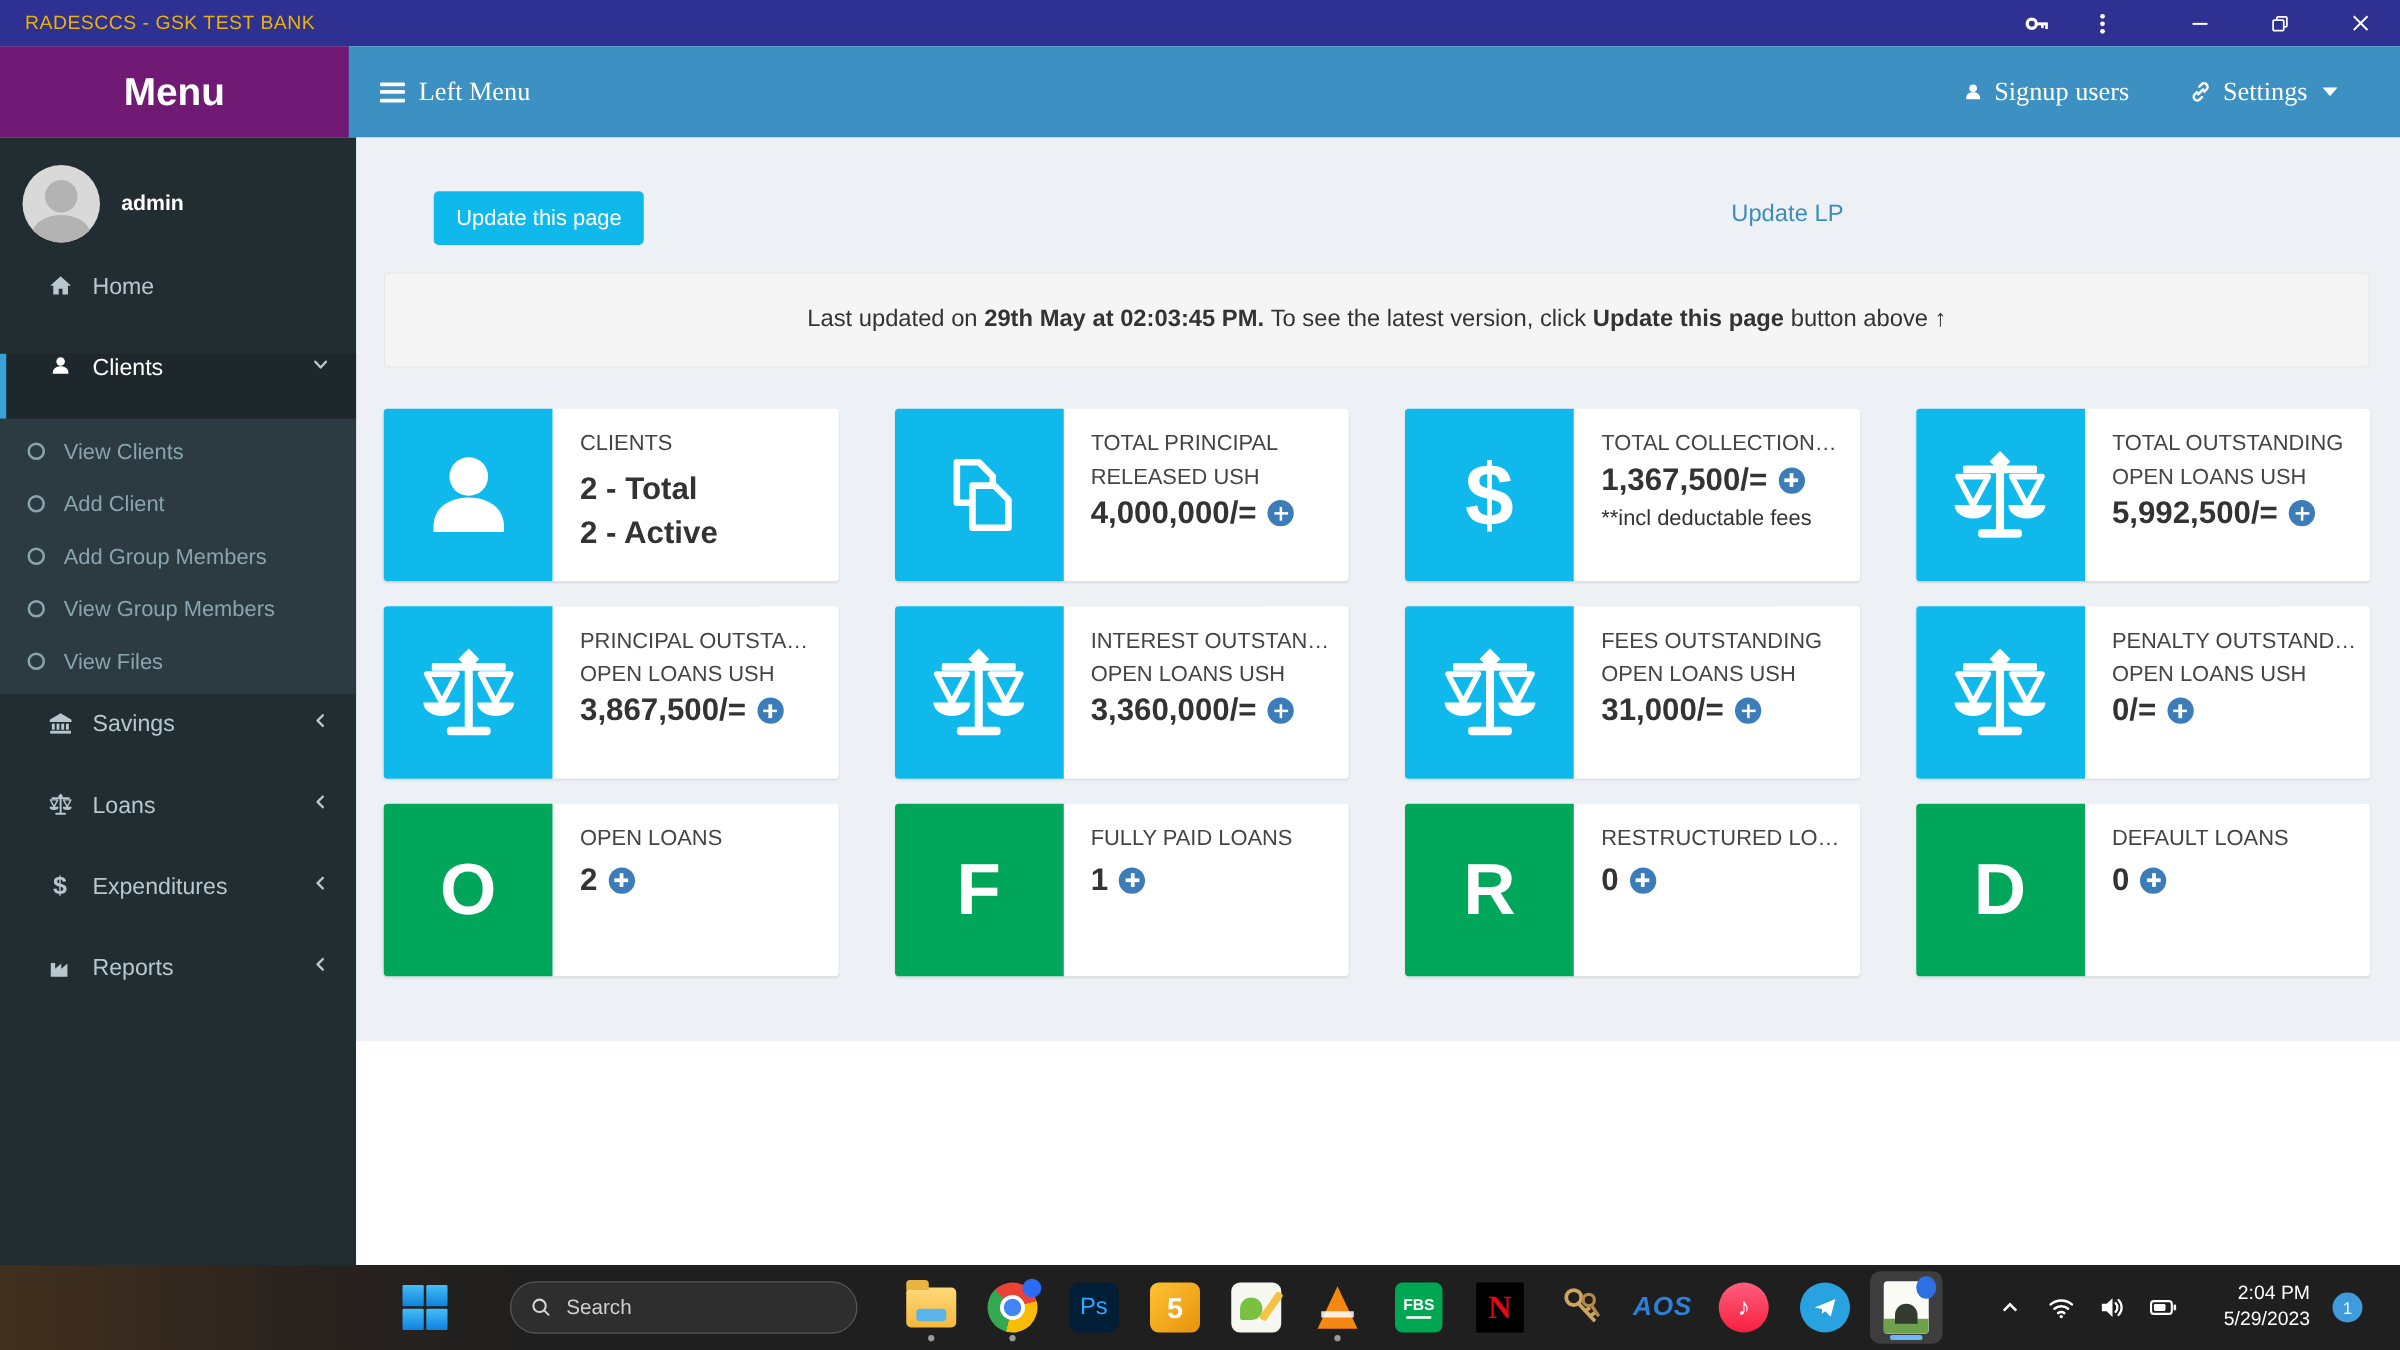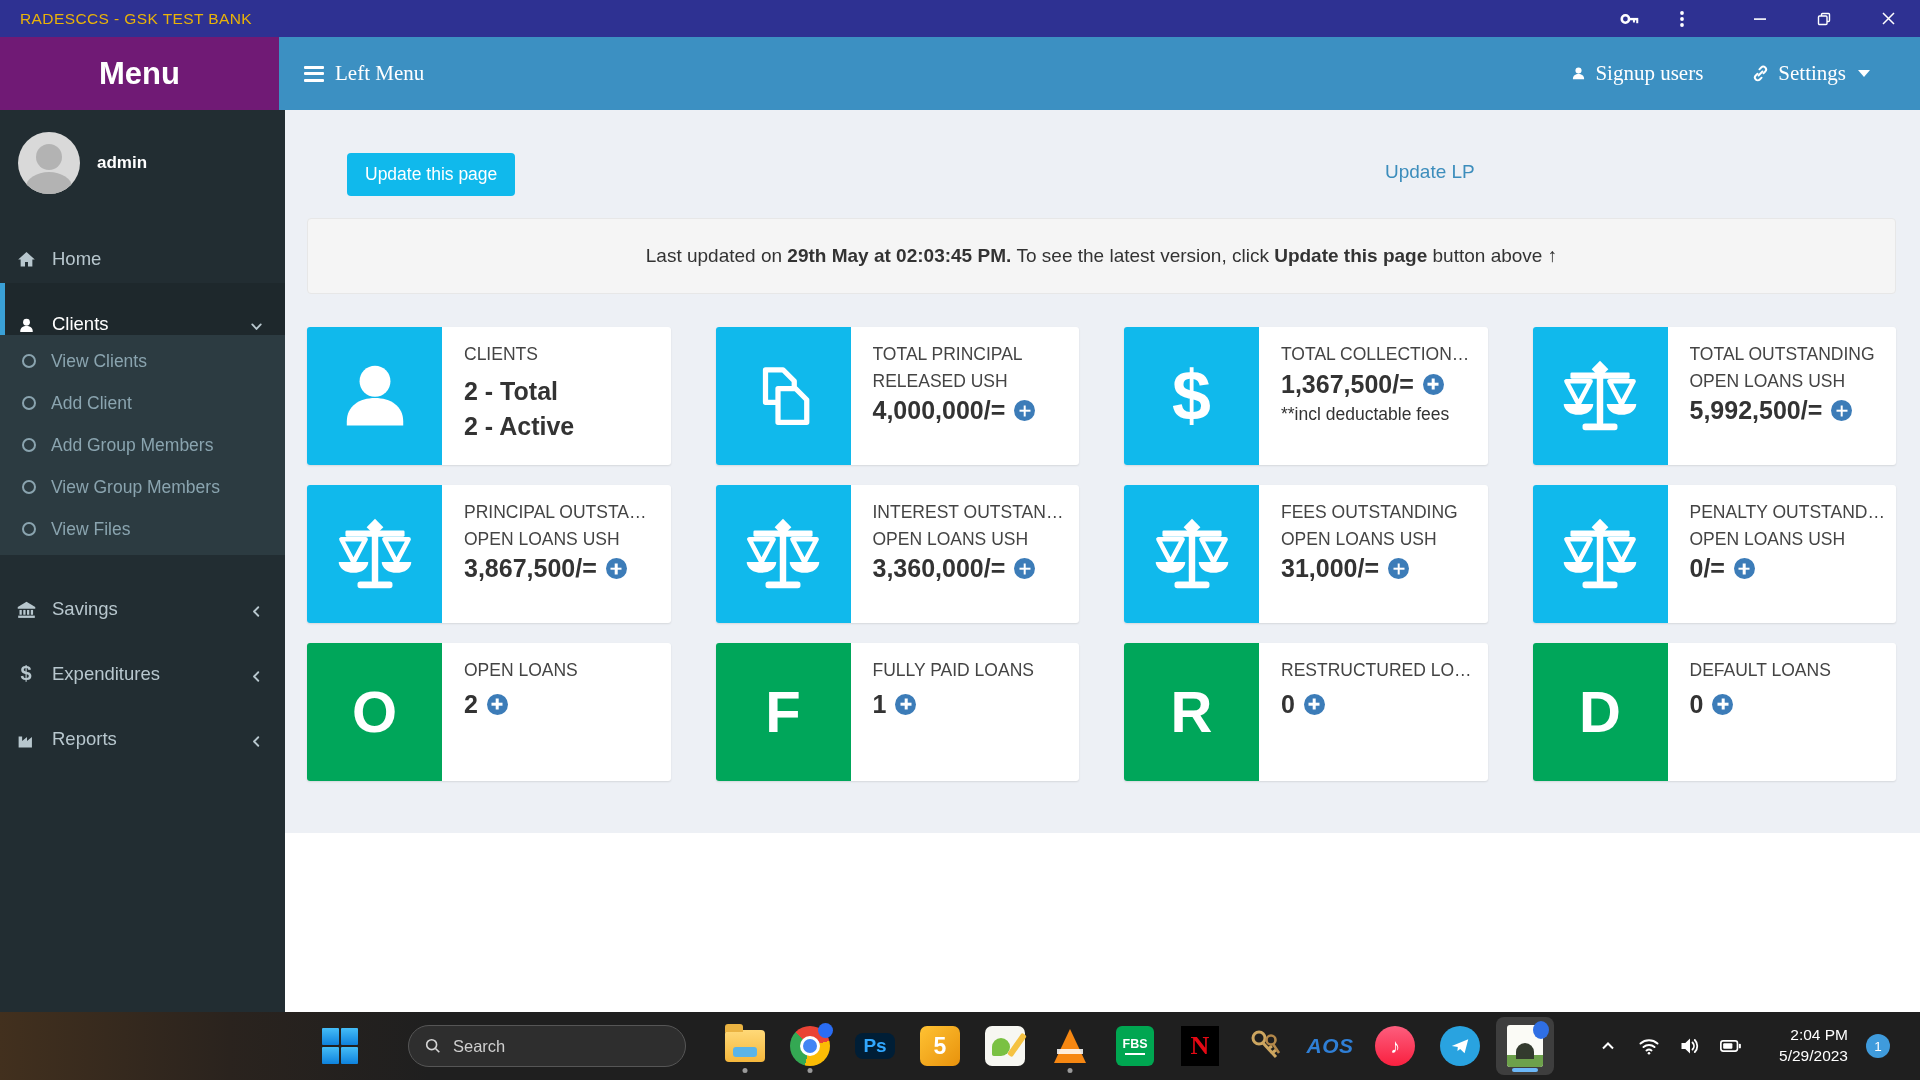--- a/index.html
+++ b/index.html
@@ -26,21 +26,21 @@
   .caret{width:0;height:0;border-left:6px solid transparent;border-right:6px solid transparent;border-top:7px solid #fff;margin-left:4px}
 
   
   .sidebar{position:absolute;top:110px;left:0;width:285px;bottom:68px;background:#222d32;color:#b8c7ce}
   .user-panel{display:flex;align-items:center;gap:17px;padding:22px 0 16px 18px}
   .avatar{width:62px;height:62px;border-radius:50%;background:#d9d9d9;position:relative;overflow:hidden}
   .avatar::before{content:"";position:absolute;left:50%;top:12px;transform:translateX(-50%);width:26px;height:26px;border-radius:50%;background:#b3b3b3}
   .avatar::after{content:"";position:absolute;left:50%;top:40px;transform:translateX(-50%);width:46px;height:30px;border-radius:50%;background:#b3b3b3}
   .user-name{color:#fff;font-weight:bold;font-size:17px}
   .menu{margin-top:8px}
-  .s-item{display:flex;align-items:flex-end;height:52px;padding:0 20px 0 10px;gap:15px;font-size:18.5px;border-left:5px solid transparent;margin-bottom:13px;cursor:pointer;color:#b8c7ce}
+  .s-item{display:flex;align-items:flex-start;height:52px;padding:0 20px 0 32px;gap:15px;font-size:18.5px;border-left:5px solid transparent;margin-bottom:13px;cursor:pointer;color:#b8c7ce}
   .s-item .sic{width:22px;display:flex;justify-content:center;color:#b8c7ce}
   .s-item.active{border-left-color:#3aa0d6;background:#1e282c;color:#fff}
   .s-item.active .sic{color:#fff}
   .s-item .chev{margin-left:auto;color:#b8c7ce}
   .submenu{background:#2c3b41;padding:5px 0;margin:-13px 0 13px 0}
   .sub-item{display:flex;align-items:center;height:42px;padding-left:22px;gap:15px;font-size:17.5px;color:#8aa4af;cursor:pointer}
   .ring{width:14px;height:14px;border:2.5px solid #8aa4af;border-radius:50%}
   .dollar-sic{font-size:20px;font-weight:bold}
 
   
@@ -79,21 +79,21 @@
   .tb-icons{position:absolute;left:716px;top:5px;display:flex;gap:7px}
   .ticon{width:58px;height:58px;display:flex;align-items:center;justify-content:center;position:relative;cursor:pointer}
   .rundot{position:absolute;bottom:2px;left:50%;transform:translateX(-50%);width:5px;height:5px;border-radius:50%;background:#9a9a9a}
   .folder{width:40px;height:32px;background:linear-gradient(180deg,#ffd978,#f5b73c);border-radius:4px;position:relative}
   .folder::before{content:"";position:absolute;top:-6px;left:0;width:18px;height:8px;background:#eab342;border-radius:3px 3px 0 0}
   .folder::after{content:"";position:absolute;bottom:5px;left:8px;width:24px;height:10px;background:#5ab4e8;border-radius:3px}
   .chrome{width:40px;height:40px;border-radius:50%;background:conic-gradient(from -45deg,#ea4335 0 120deg,#fbbc05 0 240deg,#34a853 0 360deg);position:relative}
   .chrome::before{content:"";position:absolute;left:50%;top:50%;transform:translate(-50%,-50%);width:20px;height:20px;border-radius:50%;background:#fff}
   .chrome::after{content:"";position:absolute;left:50%;top:50%;transform:translate(-50%,-50%);width:14px;height:14px;border-radius:50%;background:#4285f4}
   .chrome-badge{position:absolute;top:6px;right:6px;width:15px;height:15px;border-radius:50%;background:#2a6df4}
-  .ps{width:40px;height:26px;border-radius:8px;background:#001e36;color:#31a8ff;font-weight:bold;font-size:19px;display:flex;align-items:center;justify-content:center}
+  .ps{width:40px;height:40px;border-radius:8px;background:#001e36;color:#31a8ff;font-weight:normal;font-size:19px;display:flex;align-items:center;justify-content:center}
   .five{width:40px;height:40px;border-radius:7px;background:linear-gradient(135deg,#ffc233,#e8920c);color:#fff;font-weight:bold;font-size:23px;display:flex;align-items:center;justify-content:center}
   .npp{width:40px;height:40px;border-radius:7px;background:#f7f7f2;position:relative}
   .npp::before{content:"";position:absolute;left:7px;top:12px;width:18px;height:18px;border-radius:50% 50% 50% 10%;background:#7ac143}
   .npp::after{content:"";position:absolute;right:5px;top:6px;width:6px;height:26px;background:#f5c242;transform:rotate(35deg);border-radius:2px}
   .vlc{width:0;height:0;border-left:16px solid transparent;border-right:16px solid transparent;border-bottom:34px solid #f68712;position:relative}
   .vlc::after{content:"";position:absolute;left:-13px;top:20px;width:26px;height:5px;background:#fff;opacity:.85}
   .fbs{width:38px;height:40px;border-radius:6px;background:#00a651;color:#fff;font-weight:bold;font-size:12.5px;display:flex;align-items:center;justify-content:center;flex-direction:column}
   .fbs i{display:block;width:20px;height:2px;background:#fff;margin-top:2px}
   .nflx{width:38px;height:40px;background:#000;color:#e50914;font-weight:bold;font-size:26px;display:flex;align-items:center;justify-content:center;font-family:"Liberation Serif",serif}
   .aos{color:#2f7fd6;font-weight:bold;font-style:italic;font-size:21px;letter-spacing:.5px}
@@ -293,20 +293,33 @@
           </svg>
         </span>
       <span>Savings</span>
       <span class="chev">
           <svg width="17" height="17" viewBox="0 0 24 24">
             <use href="#i-chevl"></use>
           </svg>
         </span>
     </div>
     <div class="s-item">
+      <span class="sic">
+          <svg width="21" height="21" viewBox="0 0 64 64">
+            <use href="#i-scales"></use>
+          </svg>
+        </span>
+      <span>Loans</span>
+      <span class="chev">
+          <svg width="17" height="17" viewBox="0 0 24 24">
+            <use href="#i-chevl"></use>
+          </svg>
+        </span>
+    </div>
+    <div class="s-item">
       <span class="sic dollar-sic">$</span>
       <span>Expenditures</span>
       <span class="chev">
           <svg width="17" height="17" viewBox="0 0 24 24">
             <use href="#i-chevl"></use>
           </svg>
         </span>
     </div>
     <div class="s-item">
       <span class="sic">

